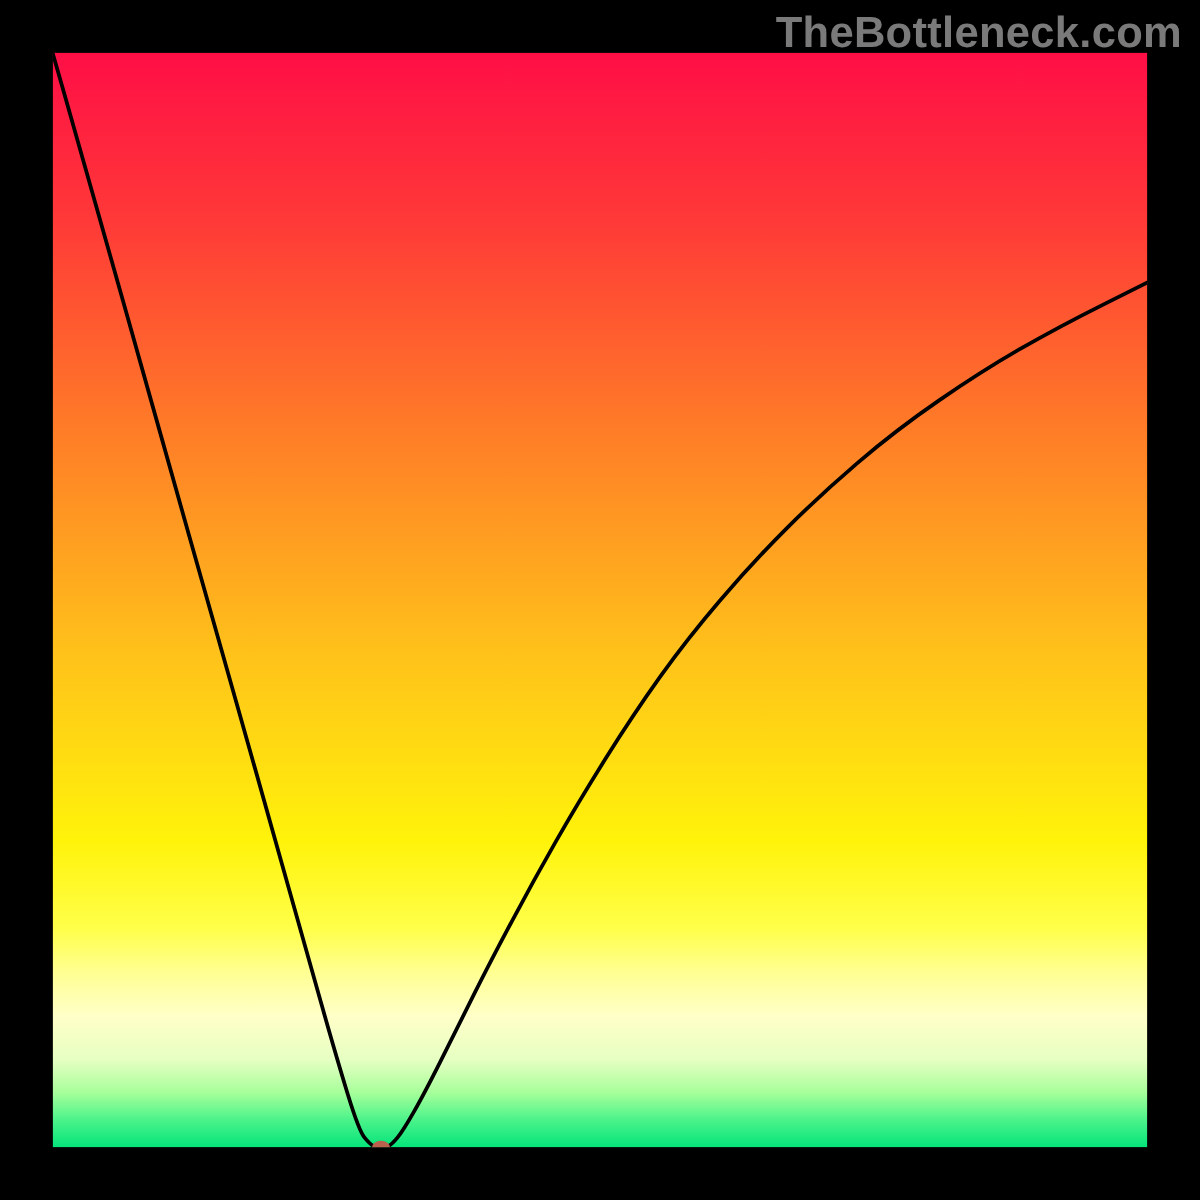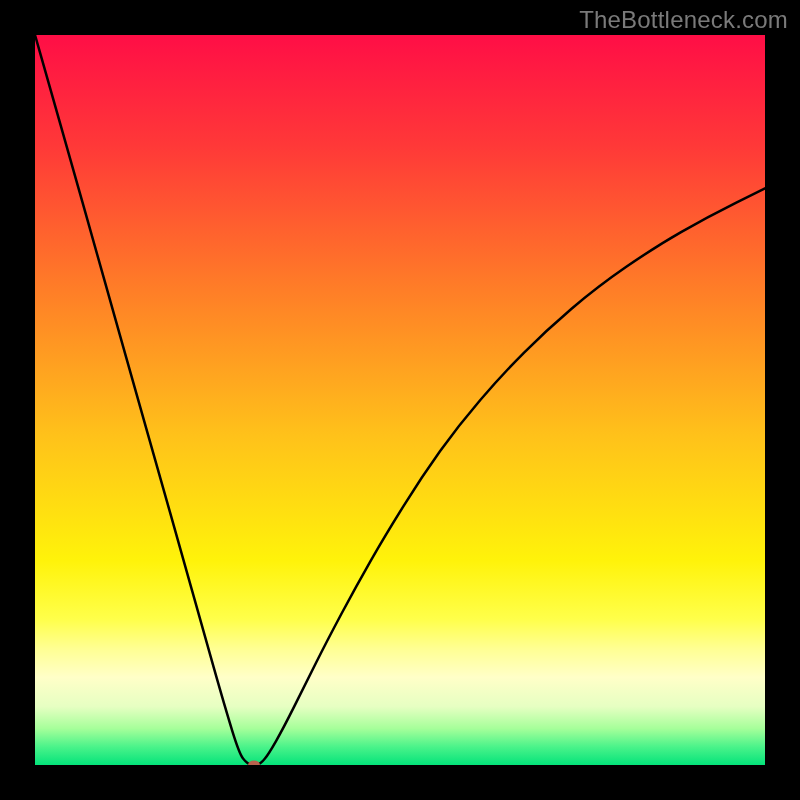--- a/index.html
+++ b/index.html
@@ -39,22 +39,22 @@
     left: 0;
     top: 0;
     width: 730px;
     height: 730px;
   }
   .watermark {
     position: absolute;
     top: 6px;
     right: 12px;
     color: #7a7a7a;
-    font-size: 24px;
-    font-weight: 400;
+    font-size: 29px;
+    font-weight: 700;
     letter-spacing: 0.2px;
     margin-left: 28px;
   }
 </style>
 </head>
 <body>
 
 <div class="frame">
 
   <div class="plot-area">

